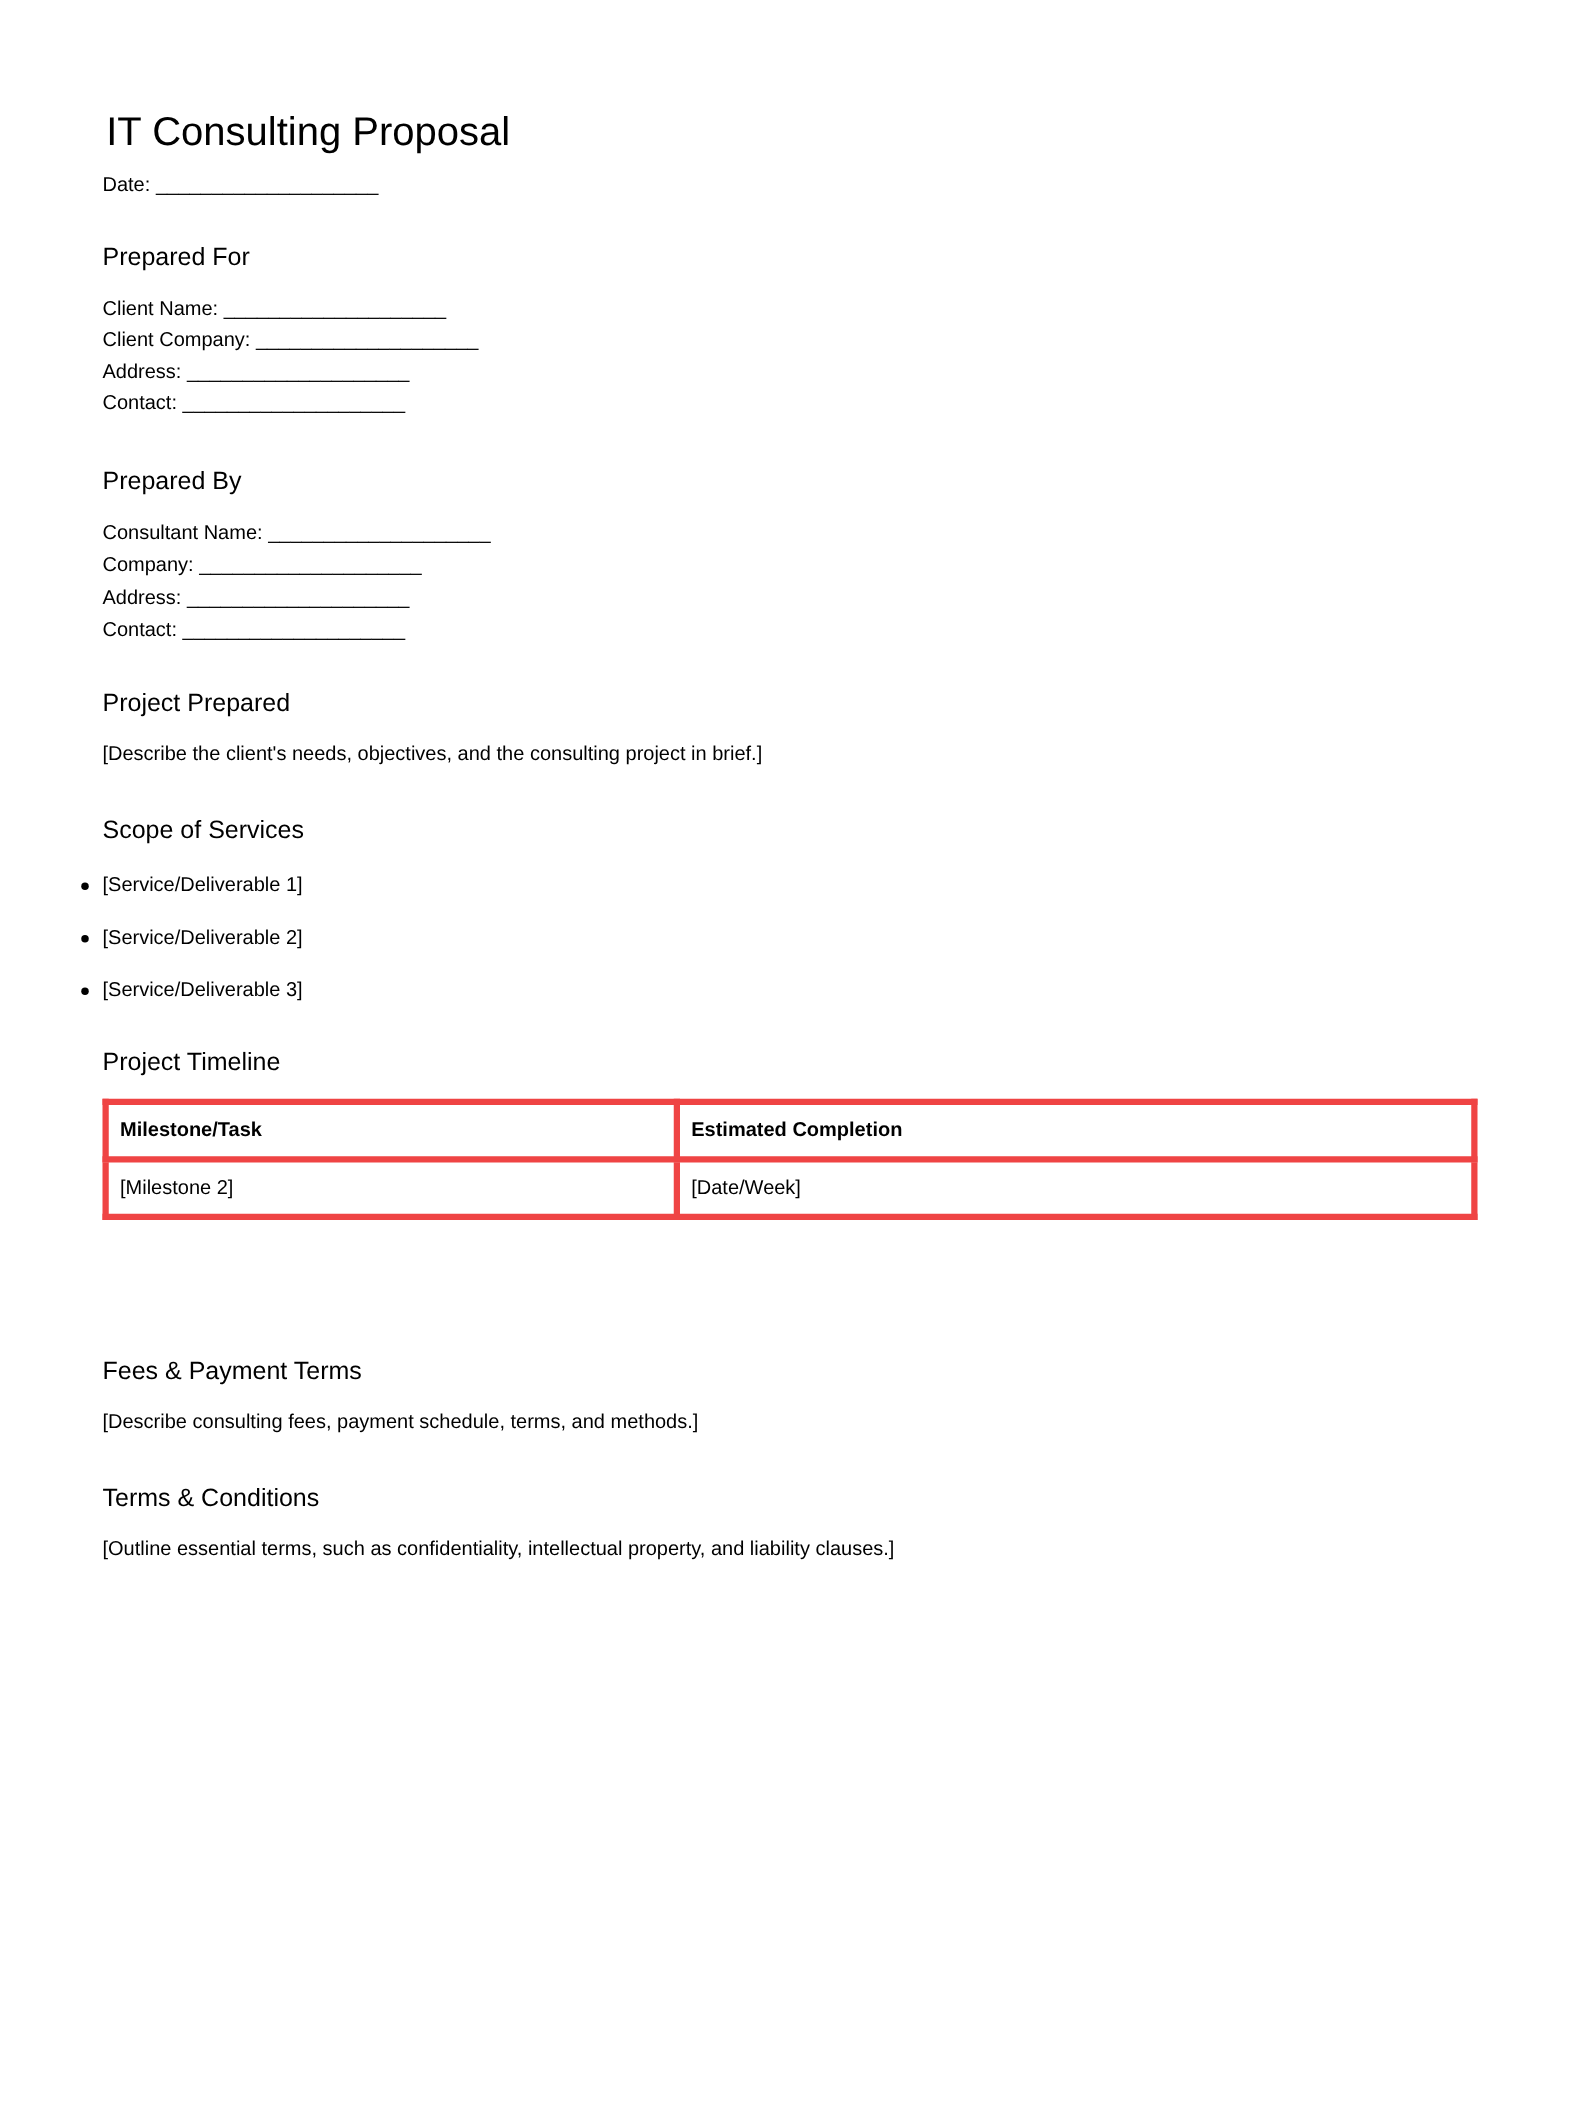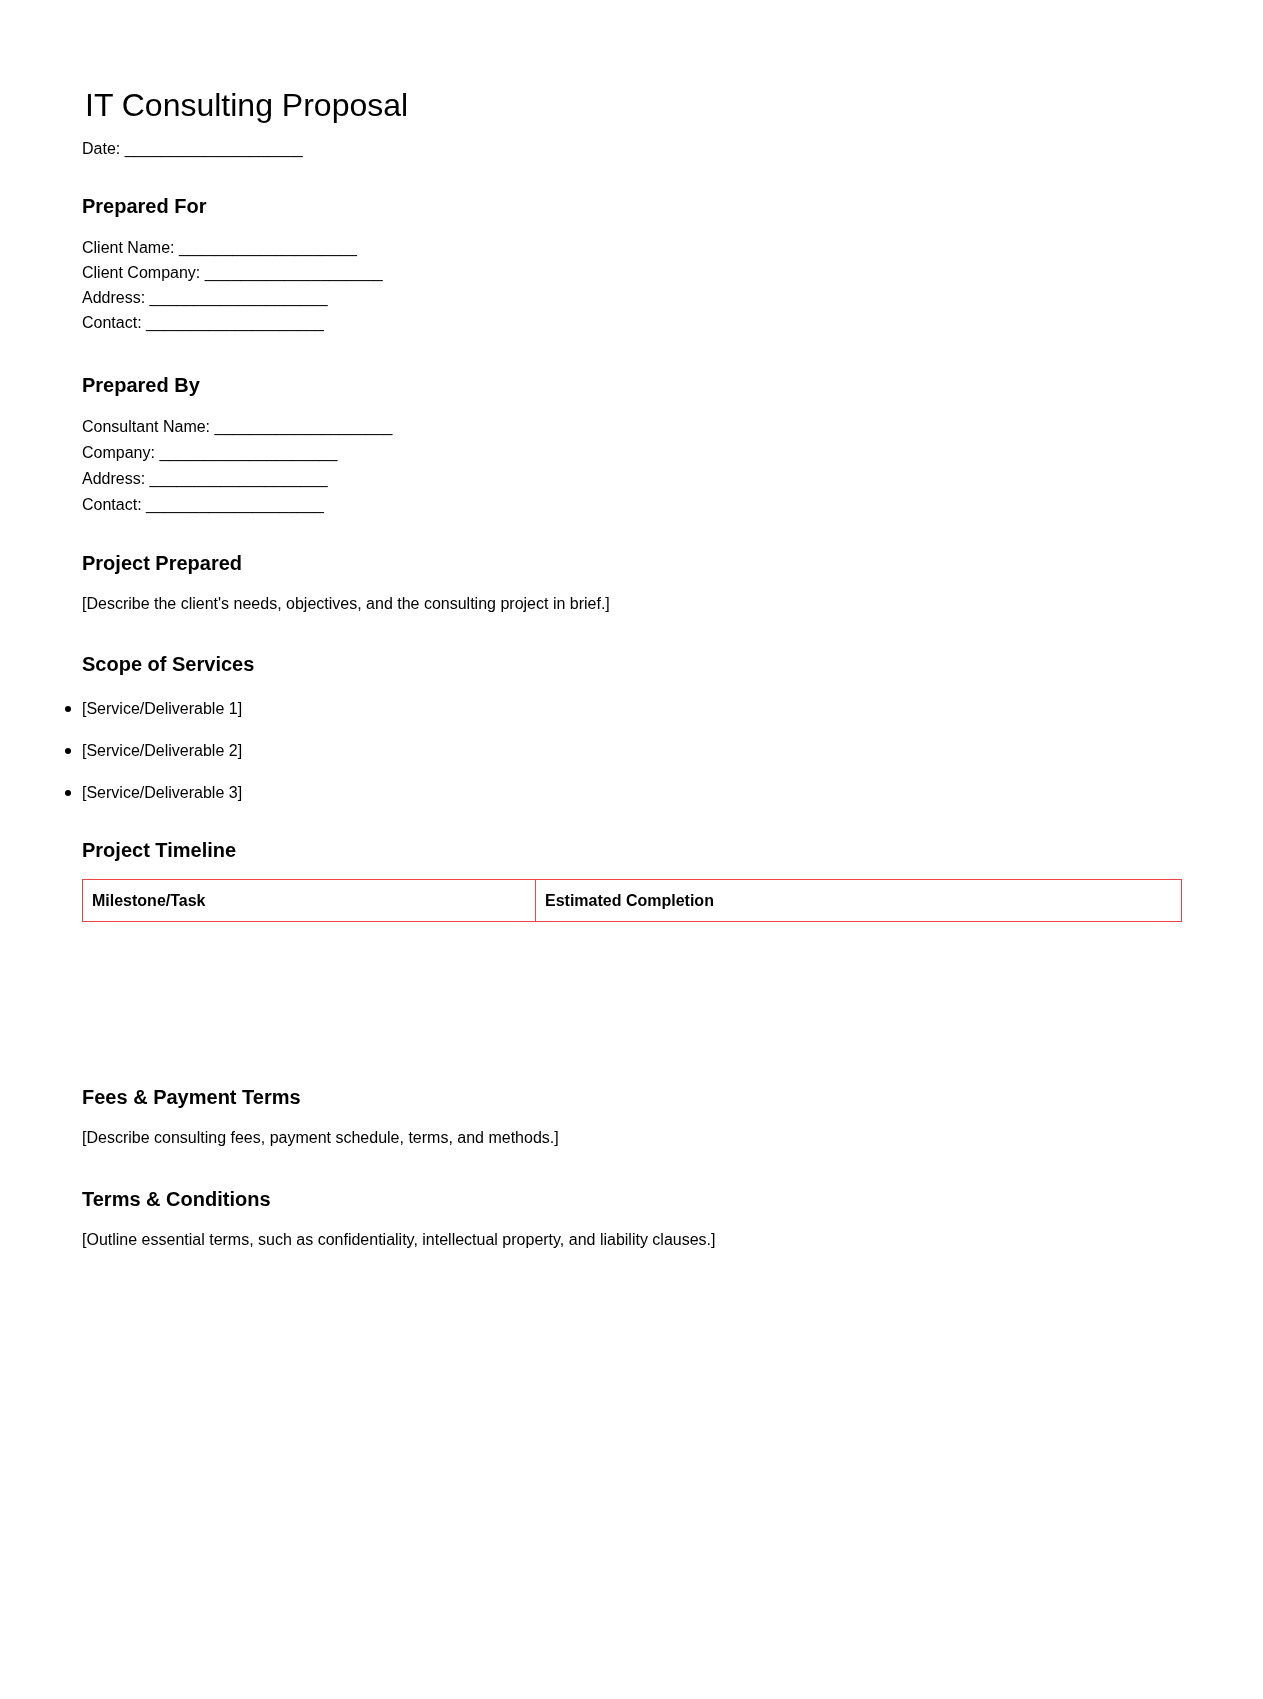--- a/index.html
+++ b/index.html
@@ -7,34 +7,34 @@
     width: 1263px;
     height: 1699px;
     position: relative;
     font-family: "Liberation Sans", sans-serif;
     color: #000000;
     overflow: hidden;
   }
   .page { position: absolute; left: 82px; top: 0; width: 1100px; }
   .abs { position: absolute; left: 0; white-space: nowrap; }
   h1.title { font-size: 32px; font-weight: normal; margin: 3px; line-height: 38px; }
-  h2.section { font-size: 20px; font-weight: bold; margin: 0; line-height: 24px; }
+  h2.section { font-size: 20px; font-weight: normal; margin: 0; line-height: 24px; }
   .line { font-size: 16px; line-height: 20px; text-align: right; }
   .blank { letter-spacing: 0; }
   ul.scope { position: absolute; left: 0; margin: 0; padding: 0; list-style: none; }
   ul.scope li { position: relative; font-size: 16px; line-height: 20px; height: 42px; white-space: nowrap; }
   ul.scope li .bullet {
     position: absolute; left: -17px; top: 7px; width: 6px; height: 6px; border-radius: 50%; background: #000;
   }
   table.timeline {
     position: absolute; left: 0; width: 1100px; border-collapse: collapse;
     font-size: 16px;
   }
   table.timeline th, table.timeline td {
-    border: 1px solid #ef4444;
+    border: 5px solid #ef4444;
     text-align: left;
     padding: 0 9px;
     height: 41px;
     line-height: 20px;
   }
   table.timeline th { font-weight: bold; }
   table.timeline th.col1, table.timeline td.col1 { width: 434px; }
 </style>
 </head>
 <body>
@@ -105,20 +105,24 @@
 
   <h2 class="section abs" style="top:838px">Project Timeline</h2>
   <table class="timeline" style="top:879px">
     <thead>
       <tr>
         <th class="col1">Milestone/Task</th>
         <th>Estimated Completion</th>
       </tr>
     </thead>
     <tbody>
+      <tr>
+        <td class="col1">[Milestone 2]</td>
+        <td>[Date/Week]</td>
+      </tr>
     </tbody>
   </table>
 
   <h2 class="section abs" style="top:1085px">Fees &amp; Payment Terms</h2>
   <div class="line abs" style="top:1128px">[Describe consulting fees, payment schedule, terms, and methods.]</div>
 
   <h2 class="section abs" style="top:1187px">Terms &amp; Conditions</h2>
   <div class="line abs" style="top:1230px">[Outline essential terms, such as confidentiality, intellectual property, and liability clauses.]</div>
 
 </div>

